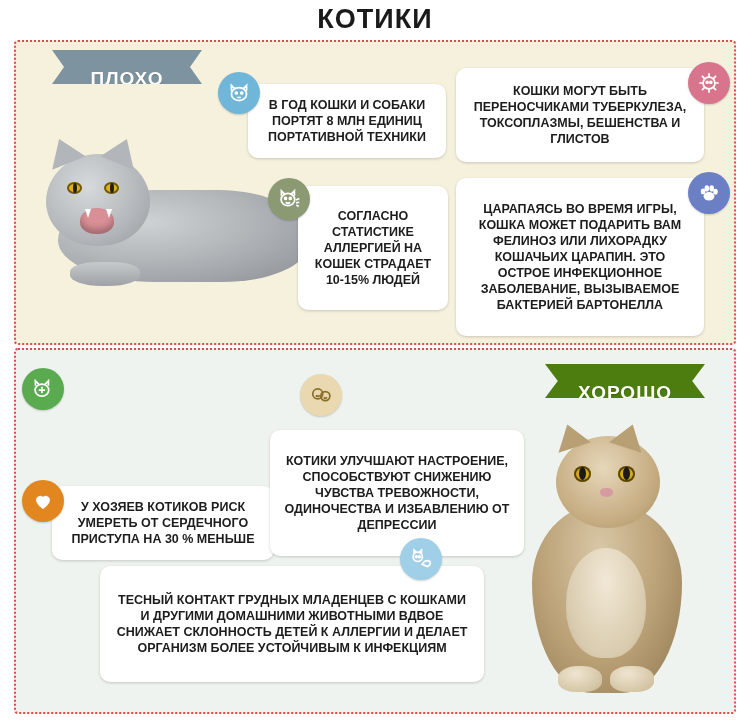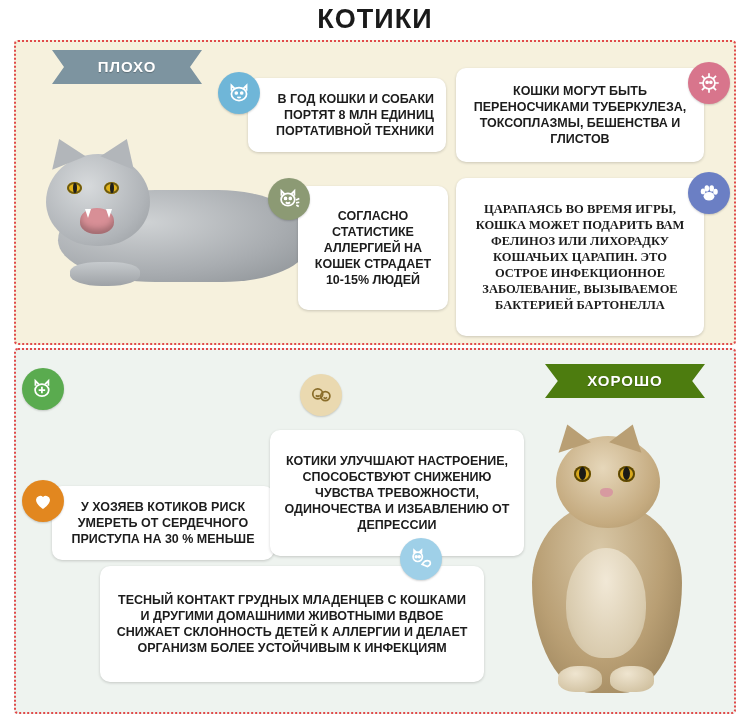--- a/index.html
+++ b/index.html
@@ -54,25 +54,25 @@
     height: 366px;
     background: #eef3ef;
   }
 
   
   .ribbon {
     position: absolute;
     height: 34px;
     line-height: 34px;
     color: #ffffff;
-    font-size: 15px;
+    font-size: 19px;
     font-weight: bold;
     letter-spacing: 1px;
     text-align: center;
-    padding: 0 26px;
+    padding: 12px 26px;
     box-sizing: border-box;
     text-shadow: 0 1px 1px rgba(0,0,0,.25);
   }
   .ribbon-bad {
     top: 50px;
     left: 52px;
     width: 150px;
     background: #7d94a0;
     clip-path: polygon(0 0, 100% 0, 92% 50%, 100% 100%, 0 100%, 8% 50%);
   }
@@ -273,30 +273,30 @@
     color: #ffffff;
     font-size: 19px;
     line-height: 1;
     box-shadow: 0 1px 2px rgba(0,0,0,.18);
     z-index: 5;
   }
   .icon-badge svg { display: block; }
 
   
   #icon-tech   { top: 72px;  left: 218px; background: #6fb6d8; }
-  #card-tech   { top: 78px;  left: 248px; width: 198px; height: 74px; text-align: right; }
+  #card-tech   { top: 84px;  left: 248px; width: 198px; height: 74px; }
 
   #icon-disease{ top: 62px;  left: 688px; background: #d8758c; }
   #card-disease{ top: 68px;  left: 456px; width: 248px; height: 94px; }
 
   #icon-allergy{ top: 178px; left: 268px; background: #8c9a74; }
   #card-allergy{ top: 186px; left: 298px; width: 150px; height: 124px; }
 
   #icon-scratch{ top: 172px; left: 688px; background: #6b7fc4; }
-  #card-scratch{ top: 178px; left: 456px; width: 248px; height: 158px; font-family: Liberation Serif, serif; }
+  #card-scratch{ top: 178px; left: 456px; width: 248px; height: 158px; }
 
   
   #icon-purr   { top: 368px; left: 22px;  background: #5aab4f; }
   #card-purr   { top: 370px; left: 52px;  width: 210px; height: 78px; }
 
   #icon-heart  { top: 480px; left: 22px;  background: #e2871f; }
   #card-heart  { top: 486px; left: 52px;  width: 222px; height: 74px; justify-content: center; }
 
   #icon-mood   { top: 374px; left: 300px; background: #ead9b0; color:#8a6d2a; }
   #card-mood   { top: 402px; left: 270px; width: 254px; height: 126px; margin-top: 28px; }

